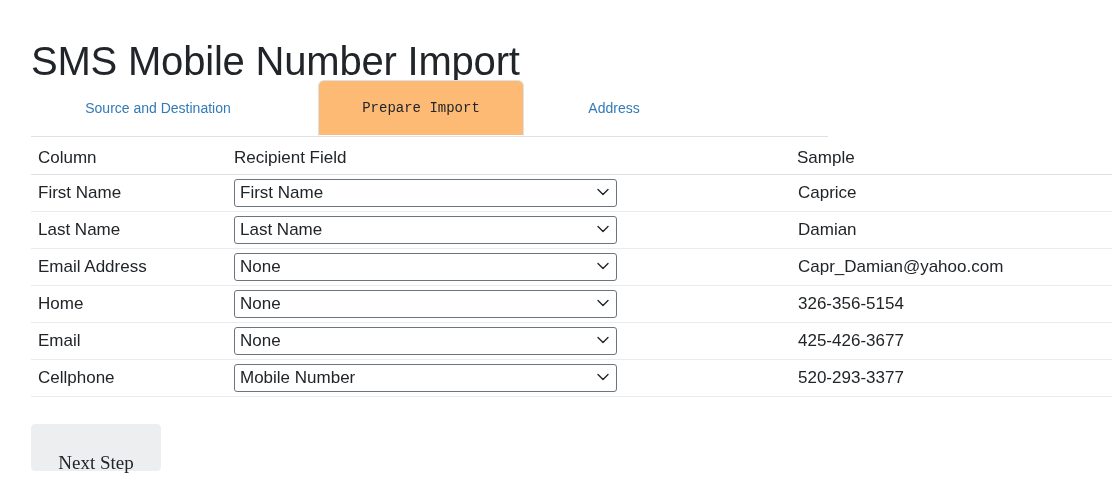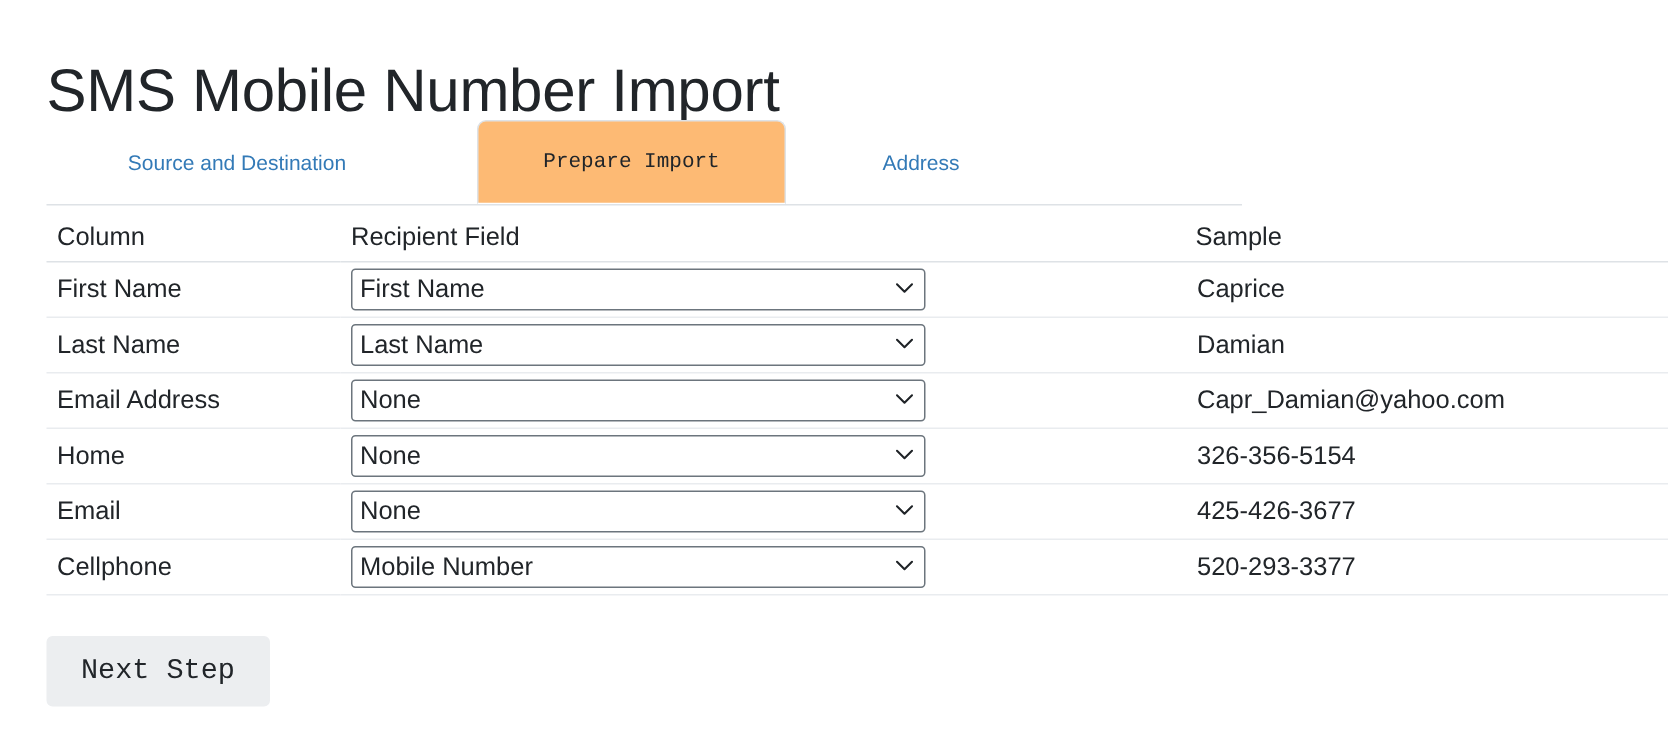--- a/index.html
+++ b/index.html
@@ -166,29 +166,29 @@
   .select-chevron svg { display: block; }
 
   
   .next-button {
     position: absolute;
     left: 31px;
     top: 424px;
     min-width: 130px;
     height: 47px;
     box-sizing: border-box;
-    padding: 0 22px;
-    font-family: Liberation Mono, monospace;
+    padding: 15px 22px;
+    font-family: Liberation Serif, serif;
     font-size: 19px;
     color: #212529;
     background: #eceef0;
     border: 1px solid #eceef0;
     border-radius: 4px;
     cursor: pointer;
-    text-align: right;
+    text-align: center;
     line-height: 45px;
     white-space: nowrap;
   }
 </style>
 </head>
 <body>
 
 <div class="page">
 
   <h1 class="page-title">SMS Mobile Number Import</h1>

